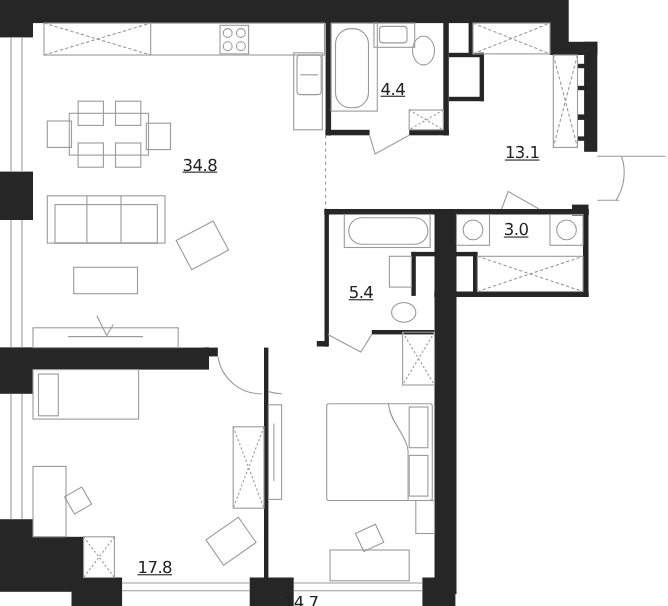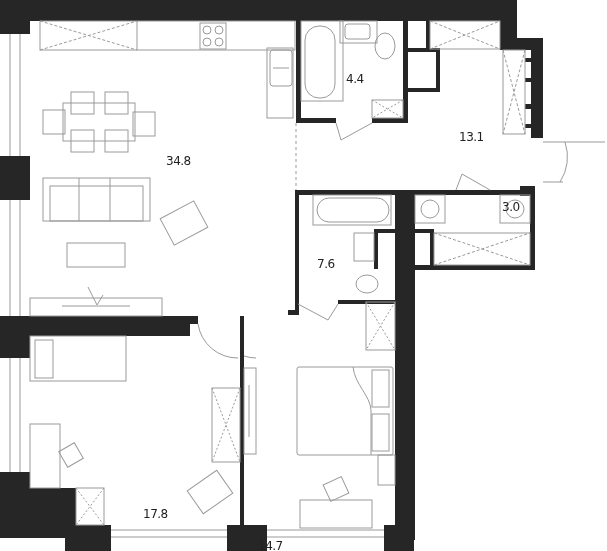--- a/index.html
+++ b/index.html
@@ -1,18 +1,18 @@
 <!DOCTYPE html>
 <html><head>
 <meta charset="utf-8">
 <style>
   html, body { margin: 0; padding: 0; background: #ffffff; }
   body { width: 607px; height: 551px; overflow: hidden; font-family: "Liberation Sans", sans-serif; }
   .plan { position: absolute; left: 0; top: 0; width: 607px; height: 551px; }
-  .lbl { position: absolute; font-size: 12px; color: #222; font-family: "DejaVu Sans", sans-serif; letter-spacing: -0.5px; }
+  .lbl { position: absolute; font-size: 15px; color: #222; font-family: "DejaVu Sans", sans-serif; letter-spacing: -0.5px; text-decoration: underline; }
 </style>
 </head>
 <body>
 
 <div class="plan">
 <svg width="607" height="551" viewBox="0 0 607 551" xmlns="http://www.w3.org/2000/svg">
   <g fill="#262626">
 
     <rect x="0" y="0" width="505" height="21"></rect>
     <rect x="0" y="0" width="30" height="34"></rect>
@@ -179,20 +179,20 @@
     <line x1="76" y1="488" x2="104" y2="525" stroke-dasharray="2,2"></line>
     <line x1="104" y1="488" x2="76" y2="525" stroke-dasharray="2,2"></line>
 
     <line x1="111" y1="530" x2="227" y2="530"></line>
     <line x1="111" y1="537" x2="227" y2="537"></line>
     <line x1="267" y1="530" x2="384" y2="530"></line>
     <line x1="267" y1="537" x2="384" y2="537"></line>
   </g>
 </svg>
 
-<div class="lbl" style="left:166px;top:154px;">34.8</div>
+<div class="lbl" style="left:166px;top:141px;">34.8</div>
 <div class="lbl" style="left:346px;top:72px;">4.4</div>
 <div class="lbl" style="left:459px;top:130px;">13.1</div>
-<div class="lbl" style="left:458px;top:200px;margin-left:44px;">3.0</div>
-<div class="lbl" style="left:317px;top:257px;">7.6</div>
-<div class="lbl" style="left:143px;top:507px;">17.8</div>
+<div class="lbl" style="left:458px;top:200px;">3.0</div>
+<div class="lbl" style="left:317px;top:257px;">5.4</div>
+<div class="lbl" style="left:125px;top:507px;">17.8</div>
 <div class="lbl" style="left:258px;top:507px;margin-top:32px;">14.7</div>
 </div>
 
 </body></html>

